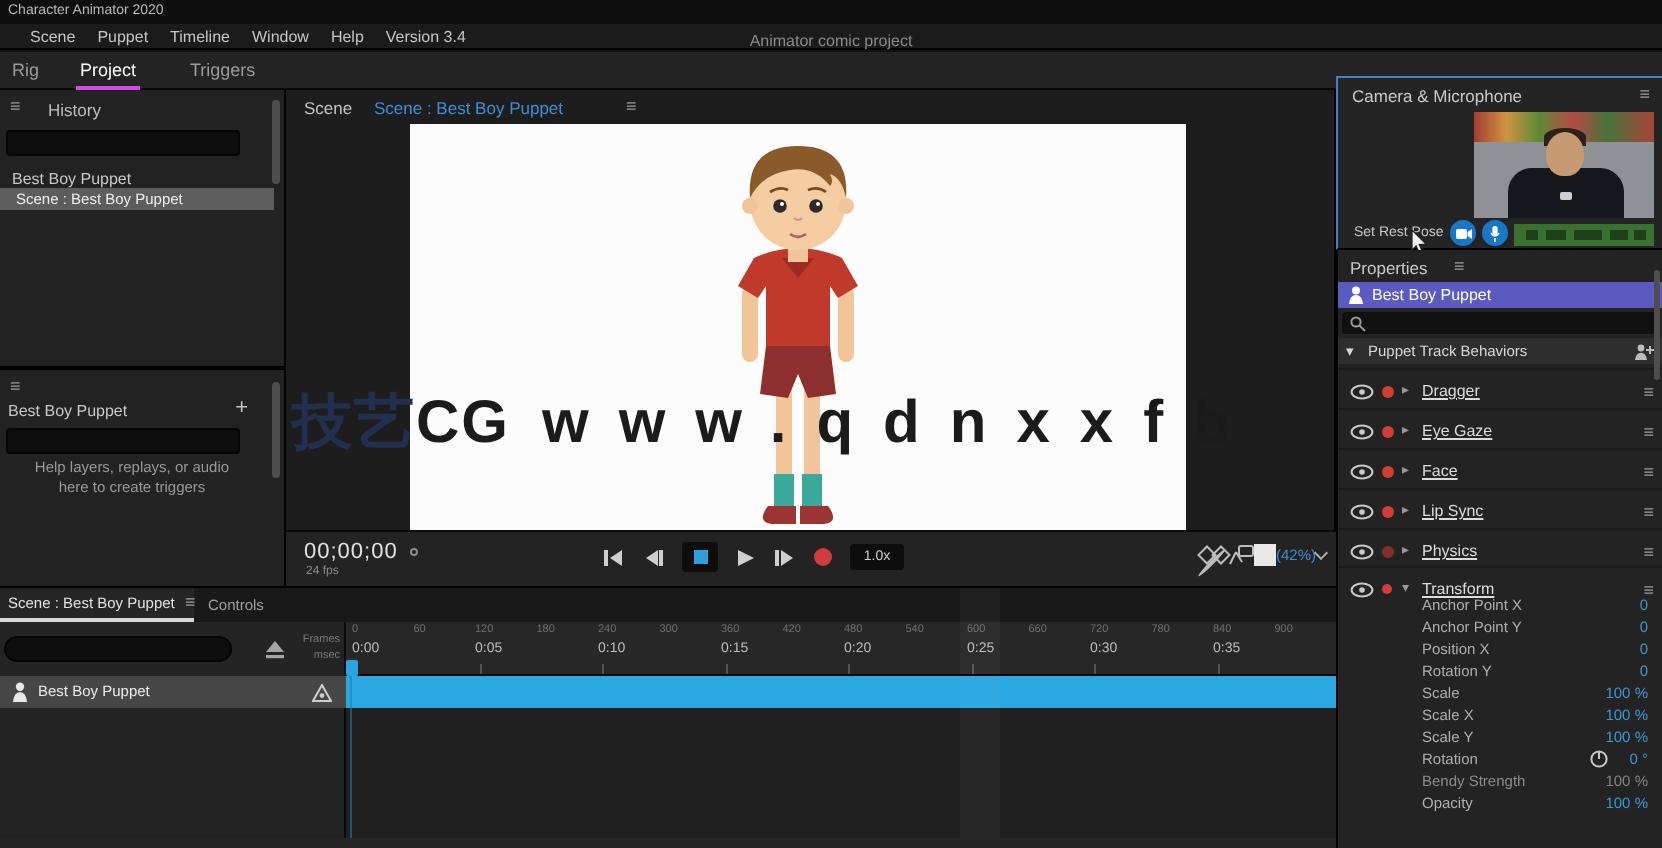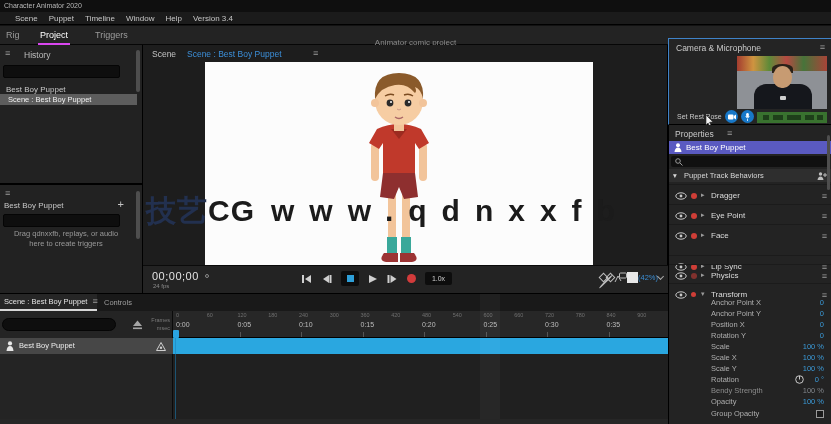--- a/index.html
+++ b/index.html
@@ -7,21 +7,21 @@
   body { background:#121212; font-family:"Liberation Sans",sans-serif; color:#ccc; overflow:hidden; position:relative; }
   .abs { position:absolute; }
   .txt { white-space:nowrap; }
 
   
   #titlebar { left:0; top:0; width:831px; height:12px; background:#0f0f0f; font-size:7px; color:#b8b8b8; line-height:12px; padding-left:4px; }
   #menubar { left:0; top:12px; width:831px; height:13px; background:#1b1b1b; border-bottom:1px solid #000; display:flex; gap:11px; padding-left:15px; font-size:8px; line-height:13px; color:#c6c6c6; }
   #wsbar { left:0; top:26px; width:831px; height:19px; background:#232323; border-bottom:1px solid #060606; }
   .wstab { position:absolute; top:0; height:19px; line-height:19px; font-size:9px; color:#9b9b9b; padding:0 2px; }
   .wstab.active { color:#fff; border-bottom:2px solid #d946ef; }
-  #window-title { left:50%; transform:translateX(-50%); top:38px; font-size:8px; color:#8a8a8a; }
+  #window-title { left:50%; transform:translateX(-50%); top:16px; font-size:8px; color:#8a8a8a; }
 
   
   #leftcol { left:0; top:45px; width:143px; height:248px; background:#222; border-right:1px solid #000; }
   .hamb { color:#9c9c9c; font-size:9px; }
   .searchbox { background:#0e0e0e; border:1px solid #050505; border-radius:2px; color:#ccc; font-size:8px; padding:0 4px; outline:none; }
   .scrollthumb { background:#4e4e4e; border-radius:2px; width:4px; }
   #proj-item { left:6px; top:40px; font-size:8px; color:#c8c8c8; }
   #proj-item-sel { left:0; top:49px; width:137px; height:11px; background:#5d5d5d; color:#f0f0f0; font-size:7.5px; line-height:11px; padding-left:8px; }
   #trig-divider { left:0; top:138px; width:143px; height:2px; background:#000; }
   #trig-empty { left:0; top:184px; width:132px; text-align:center; font-size:7.5px; line-height:10px; color:#999; }
@@ -63,21 +63,21 @@
   #audiometer { left:88px; top:73px; width:70px; height:11px; background:#39722f; overflow:hidden; }
   #audiometer i { position:absolute; top:3px; width:6px; height:5px; background:#1e3f1a; }
 
   
   #proppanel { left:668px; top:125px; width:163px; height:299px; background:#232323; border-left:1px solid #000; }
   #prop-title { left:6px; top:4px; font-size:8.5px; color:#cacaca; }
   #prop-sel { left:0; top:16px; width:163px; height:13px; background:#5a5ac1; color:#fff; font-size:8px; line-height:13px; }
   #prop-search { left:2px; top:31px; width:159px; height:11px; background:#101010; border-radius:2px; }
   #behav-head { left:0; top:44px; width:163px; height:13px; background:#2e2e2e; font-size:7.5px; color:#d8d8d8; line-height:13px; }
   .brow { position:absolute; left:0; width:163px; height:20px; border-top:1px solid #1b1b1b; }
-  .brow .lbl { position:absolute; left:42px; top:6px; font-size:8px; color:#dcdcdc; }
+  .brow .lbl { position:absolute; left:42px; top:6px; font-size:8px; color:#dcdcdc;text-decoration:underline; }
   .brow .eye { position:absolute; left:6px; top:7px; }
   .brow .rdot { position:absolute; left:22px; top:8px; width:6px; height:6px; border-radius:50%; background:#cf3e37; }
   .brow .chev { position:absolute; left:32px; top:6px; color:#9a9a9a; font-size:7px; }
   .brow .menu { position:absolute; right:5px; top:6px; }
   .prow { position:absolute; left:0; width:163px; height:11px; font-size:7.5px; line-height:11px; }
   .prow .plabel { position:absolute; left:42px; color:#aeaeae; }
   .prow .pval { position:absolute; right:8px; color:#3b9ad8; }
   .prow .pval.dim { color:#80858a; }
   .checkbox { position:absolute; right:8px; top:2px; width:8px; height:8px; border:1px solid #9a9a9a; background:#1a1a1a; }
 
@@ -133,21 +133,21 @@
   <span id="proj-item" class="abs txt">Best Boy Puppet</span>
   <div id="proj-item-sel" class="abs txt">Scene : Best Boy Puppet</div>
 
   <div id="trig-divider" class="abs"></div>
 
   <span class="abs hamb" style="left:5px;top:143px;">≡</span>
   <span class="abs txt" style="left:4px;top:156px;font-size:8px;color:#c8c8c8;">Best Boy Puppet</span>
   <span class="abs" style="right:18px;top:153px;font-size:11px;color:#c4c4c4;">+</span>
   <input class="abs searchbox" style="left: 3px; top: 169px; width: 117px; height: 13px;">
   <div id="trig-empty" class="abs">
-    <div>Drag qdnxxfb, replays, or audio</div>
+    <div>Help layers, replays, or audio</div>
     <div>here to create triggers</div>
   </div>
   <div class="abs scrollthumb" style="right:2px;top:146px;height:48px;"></div>
 </div>
 
 <div id="scenepanel" class="abs">
   <span class="abs txt" style="left:9px;top:4px;font-size:8.5px;color:#c3c3c3;">Scene</span>
   <span class="abs txt" style="left:44px;top:4px;font-size:8.5px;color:#3c8fd9;">Scene : Best Boy Puppet</span>
   <span class="abs hamb" style="left:170px;top:3px;">≡</span>
 
@@ -326,34 +326,34 @@
     <span class="lbl">Dragger</span>
     <span class="menu hamb">≡</span>
   </div>
   <div class="brow" style="top:79px;">
     <svg class="eye" width="12" height="8" viewBox="0 0 12 8">
         <ellipse cx="6" cy="4" rx="5.2" ry="3.2" fill="none" stroke="#c9c9c9"></ellipse>
         <circle cx="6" cy="4" r="1.4" fill="#c9c9c9"></circle>
       </svg>
     <span class="rdot"></span>
     <span class="chev">▸</span>
-    <span class="lbl">Eye Point</span>
+    <span class="lbl">Eye Gaze</span>
     <span class="menu hamb">≡</span>
   </div>
   <div class="brow" style="top:99px;">
     <svg class="eye" width="12" height="8" viewBox="0 0 12 8">
         <ellipse cx="6" cy="4" rx="5.2" ry="3.2" fill="none" stroke="#c9c9c9"></ellipse>
         <circle cx="6" cy="4" r="1.4" fill="#c9c9c9"></circle>
       </svg>
     <span class="rdot"></span>
     <span class="chev">▸</span>
     <span class="lbl">Face</span>
     <span class="menu hamb">≡</span>
   </div>
-  <div class="brow" style="top:130px;padding-left:28px;">
+  <div class="brow" style="top:119px;padding-left:28px;">
     <svg class="eye" width="12" height="8" viewBox="0 0 12 8">
         <ellipse cx="6" cy="4" rx="5.2" ry="3.2" fill="none" stroke="#c9c9c9"></ellipse>
         <circle cx="6" cy="4" r="1.4" fill="#c9c9c9"></circle>
       </svg>
     <span class="rdot"></span>
     <span class="chev">▸</span>
     <span class="lbl">Lip Sync</span>
     <span class="menu hamb">≡</span>
   </div>
   <div class="brow" style="top:139px;">
@@ -414,24 +414,20 @@
     <span class="pval">0 °</span>
   </div>
   <div class="prow" style="top:260px;">
       <span class="plabel" style="color:#8b8b8b;text-align:right;">Bendy Strength</span>
       <span class="pval dim">100 %</span>
     </div>
   <div class="prow" style="top:271px;">
       <span class="plabel">Opacity</span>
       <span class="pval">100 %</span>
     </div>
-  <div class="prow" style="top:283px;">
-    <span class="plabel">Group Opacity</span>
-    <span class="checkbox"></span>
-  </div>
 
   <div class="abs scrollthumb" style="right:1px;top:10px;height:55px;width:3px;"></div>
 </div>
 
 <div id="timeline" class="abs">
   <div id="tl-tabbar" class="abs">
     <div id="tl-tab-scene" class="abs txt">
       <span>Scene : Best Boy Puppet</span>
       <span class="hamb" style="margin-left:3px;">≡</span>
     </div>

